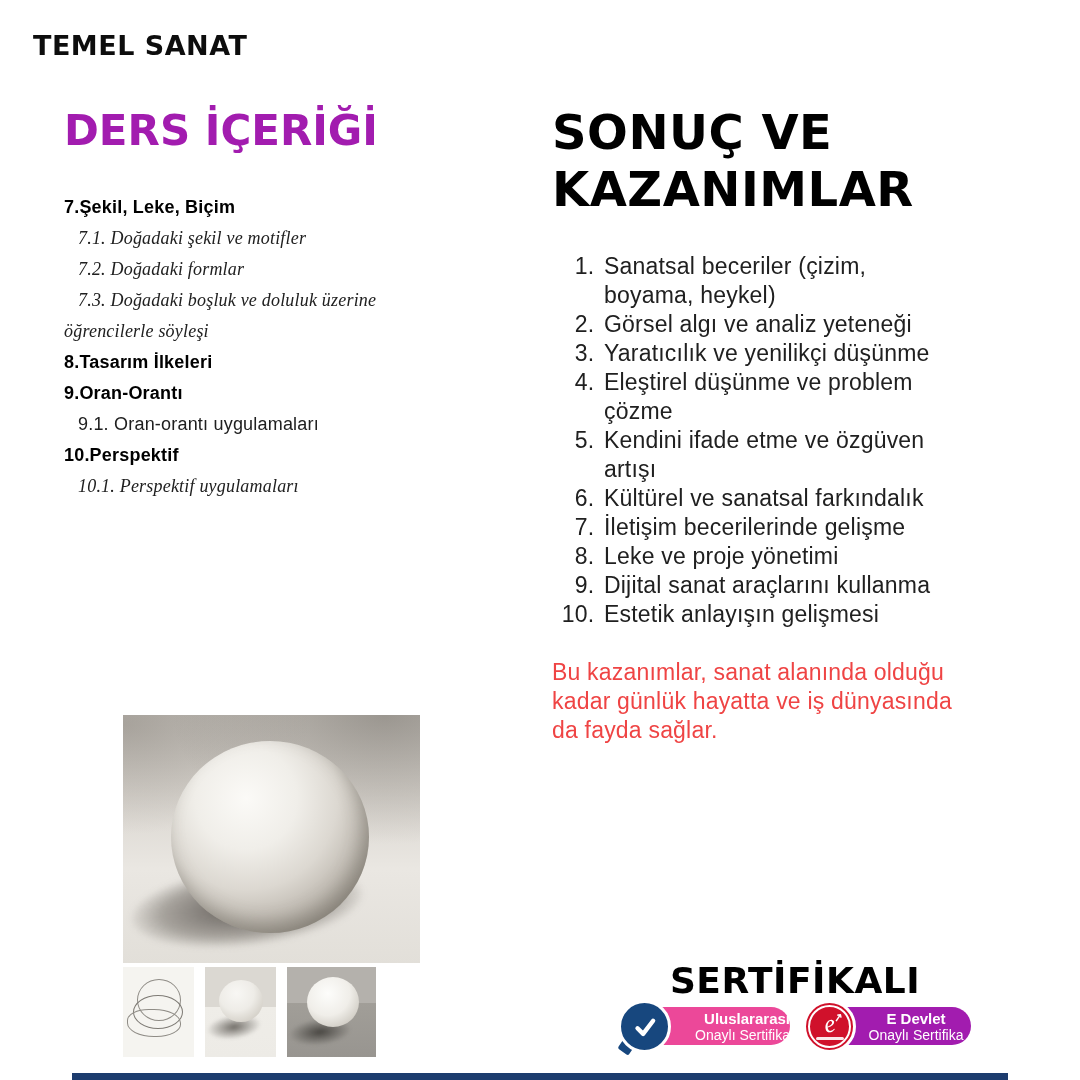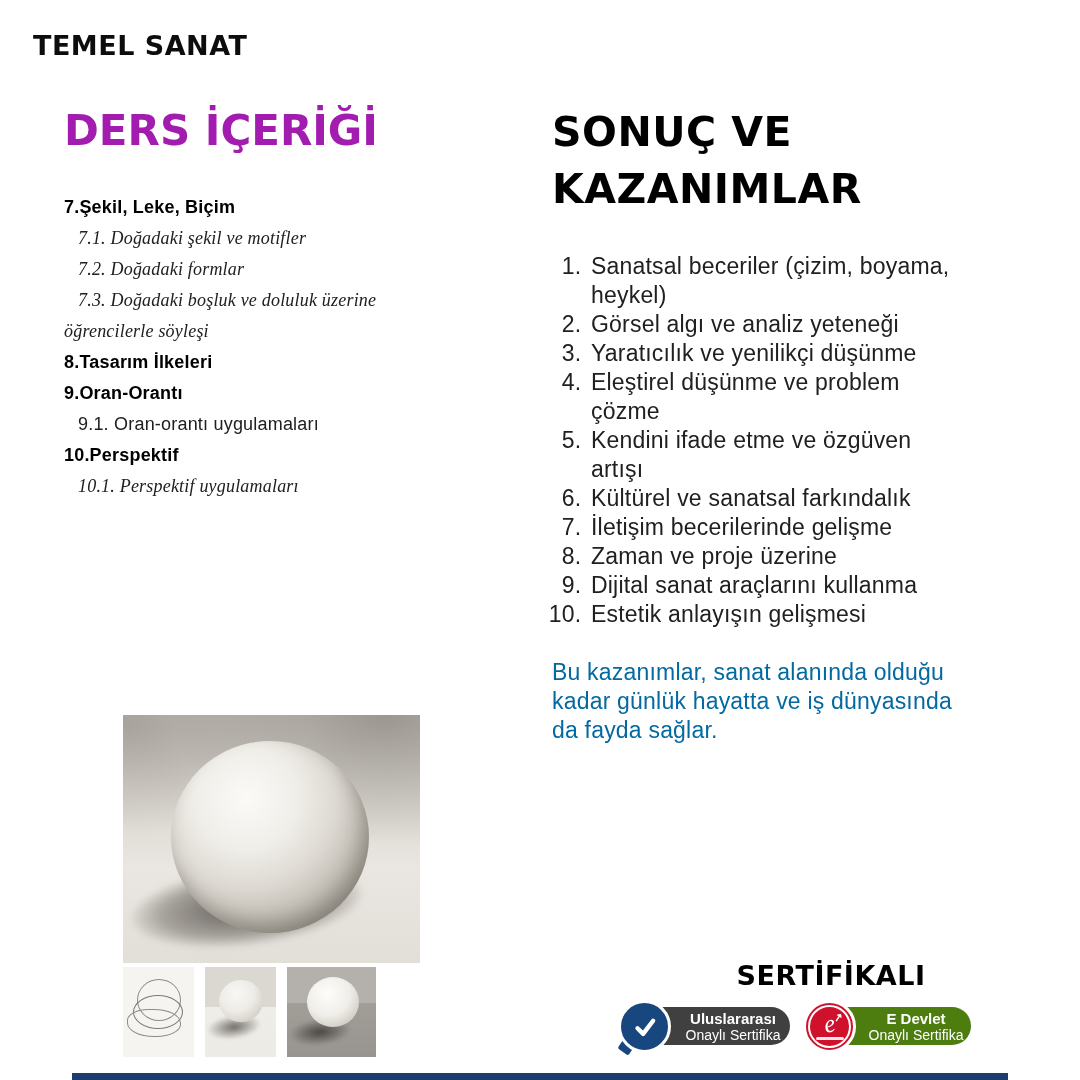--- a/index.html
+++ b/index.html
@@ -19,24 +19,24 @@
   .left-col h1 { margin:0 0 36px 0; font-family:"DejaVu Sans", sans-serif;
     font-size:42px; line-height:50px; font-weight:800; letter-spacing:0; color:#a21caf; }
   .course-list { font-size:18px; line-height:31px; letter-spacing:.2px; color:#202020; }
   .citem.main { font-weight:700; color:#000; letter-spacing:.2px; }
   .citem.sub-italic { font-style:italic; text-indent:14px;font-family:Liberation Serif, serif; }
   .citem.sub-regular { text-indent:14px; }
 
   
   .right-col { left:552px; top:104px; width:408px; }
   .right-col h2 { margin:0 0 34px 0; font-family:"DejaVu Sans", sans-serif;
-    font-size:41px; line-height:57px; font-weight:800; letter-spacing:.5px; color:#000; }
-  .outcomes { margin:0; padding:0 0 0 36px; font-size:23px; line-height:29px; color:#202020; letter-spacing:.2px; }
+    font-size:48px; line-height:57px; font-weight:800; letter-spacing:.5px; color:#000; }
+  .outcomes { margin:13px; padding:0 0 0 36px; font-size:23px; line-height:29px; color:#202020; letter-spacing:.2px; }
   .outcomes li { padding-left:3px; }
-  .note { margin-top:29px; font-size:23px; line-height:29px; color:#0369a1; letter-spacing:.2px; }
+  .note { margin-top:29px; font-size:23px; line-height:29px; color:#ef4444; letter-spacing:.2px; }
 
   
   .photo { left:123px; top:715px; width:297px; height:248px;
     background:
       radial-gradient(130% 95% at 88% 0%, rgba(92,87,80,.42), rgba(92,87,80,0) 55%),
       radial-gradient(120% 85% at 0% 4%, rgba(110,104,96,.38), rgba(110,104,96,0) 52%),
       linear-gradient(180deg,#c8c4be 0%, #d9d5cf 32%, #eae7e2 62%, #e2dfd9 100%);
   }
   .cast-shadow { position:absolute; left:8px; top:152px; width:232px; height:78px;
     border-radius:50%; transform:rotate(-7deg);
@@ -61,37 +61,37 @@
   .t2 .sp { position:absolute; left:14px; top:13px; width:44px; height:42px; border-radius:50%;
     background:radial-gradient(circle at 40% 32%, #f8f7f4 0%, #eeece7 45%, #d4d0c8 78%, #bdb8af 100%); }
   .t3 { width:89px; background:linear-gradient(180deg,#b4b1ac 0%, #b4b1ac 40%, #a19e98 40%, #989590 100%); }
   .t3 .sh { position:absolute; left:2px; top:52px; width:62px; height:26px; border-radius:50%;
     transform:rotate(-6deg); filter:blur(1.5px);
     background:radial-gradient(ellipse, rgba(40,38,34,.72), rgba(40,38,34,0) 72%); }
   .t3 .sp { position:absolute; left:20px; top:10px; width:52px; height:50px; border-radius:50%;
     background:radial-gradient(circle at 40% 33%, #fdfdfb 0%, #f0eee9 48%, #cfcbc3 80%, #aaa69d 100%); }
 
   
-  .cert-heading { left:656px; top:960px; width:350px; text-align:center;
-    font-family:"DejaVu Sans", sans-serif; font-size:27px; font-weight:800; letter-spacing:.5px; color:#000; }
+  .cert-heading { left:620px; top:960px; width:350px; text-align:center;
+    font-family:"DejaVu Sans", sans-serif; font-size:36px; font-weight:800; letter-spacing:.5px; color:#000; }
   .badge { position:absolute; top:1001px; height:50px; }
   .badge .pill { position:absolute; left:26px; top:6px; height:38px; border-radius:19px;
     box-sizing:border-box; display:flex; flex-direction:column; justify-content:center;
     padding-left:32px; color:#fff; text-align:center; }
   .badge .pill .l1 { font-size:15px; font-weight:700; line-height:17px; }
   .badge .pill .l2 { font-size:14px; font-weight:400; line-height:16px; }
   .badge-blue { left:618px; width:172px; }
-  .badge-blue .pill { width:146px; background:#404040; }
+  .badge-blue .pill { width:146px; background:#ec4899;align-items:flex-end; }
   .bubble { position:absolute; left:0; top:-1px; width:53px; height:53px; border-radius:50%;
     box-sizing:border-box; border:3px solid #fff; display:flex; align-items:center; justify-content:center; }
   .bubble-blue { background:#17477E; }
   .bubble-blue::after { content:""; position:absolute; left:-1px; bottom:-3px; width:13px; height:13px;
     background:#17477E; transform:rotate(35deg); z-index:-1; border-radius:2px; }
   .badge-red { left:803px; width:168px; }
-  .badge-red .pill { width:142px; background:#4d7c0f; }
+  .badge-red .pill { width:142px; background:#a21caf; }
   .bubble-red { background:#D0112B; }
   .ring { position:absolute; inset:2px; border:2px solid #fff; border-radius:50%; box-sizing:border-box;
     display:flex; flex-direction:column; align-items:center; justify-content:center; }
   .e-glyph { font-family:"Liberation Serif", serif; font-style:italic; font-size:25px; line-height:22px;
     color:#fff; transform:rotate(-12deg); position:relative; }
   .e-arrow { position:absolute; right:-9px; top:-5px; font-size:11px; font-weight:700; font-style:normal; color:#fff; }
   .wordmark { width:28px; height:3px; margin-top:2px; border-radius:2px; background:rgba(255,255,255,.9); }
 
   .footer-bar { left:72px; top:1073px; width:936px; height:7px; background:#1D3C6E; }
 </style>
@@ -138,21 +138,21 @@
       <li>Yaratıcılık ve yenilikçi düşünme</li>
 
       <li>Eleştirel düşünme ve problem çözme</li>
 
       <li>Kendini ifade etme ve özgüven artışı</li>
 
       <li>Kültürel ve sanatsal farkındalık</li>
 
       <li>İletişim becerilerinde gelişme</li>
 
-      <li>Zaman ve proje üzerine</li>
+      <li>Leke ve proje yönetimi</li>
 
       <li>Dijital sanat araçlarını kullanma</li>
 
       <li>Estetik anlayışın gelişmesi</li>
     </ol>
   <div class="note">Bu kazanımlar, sanat alanında olduğu kadar günlük hayatta ve iş dünyasında da fayda sağlar.</div>
 </div>
 
 <div class="abs photo">
   <div class="cast-shadow"></div>

